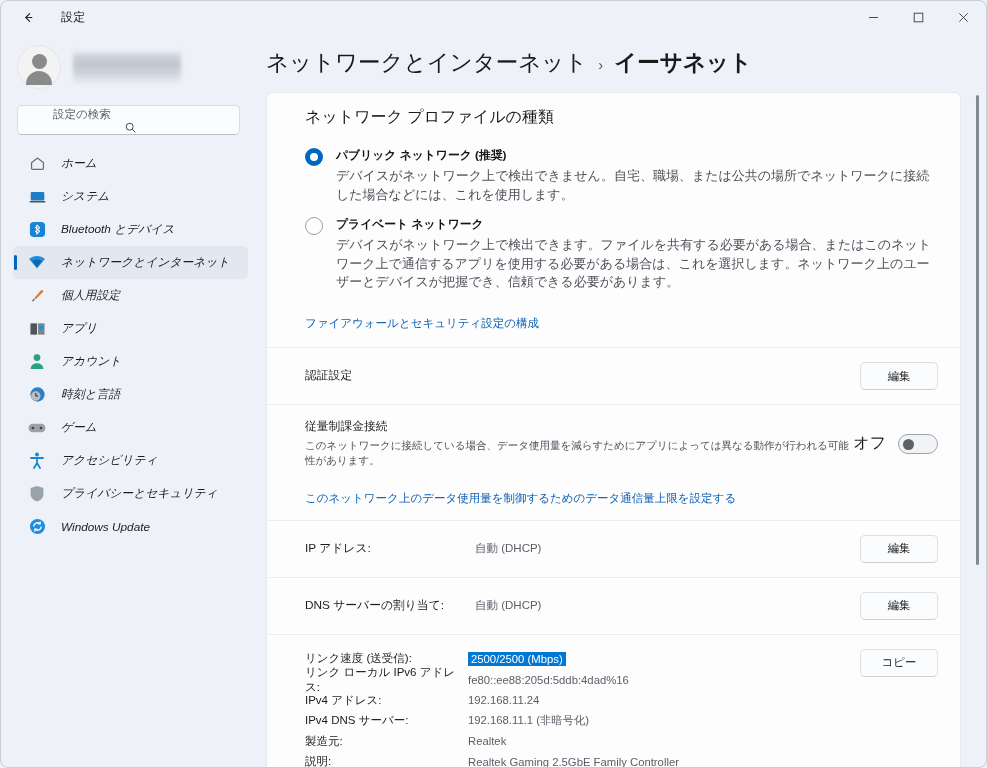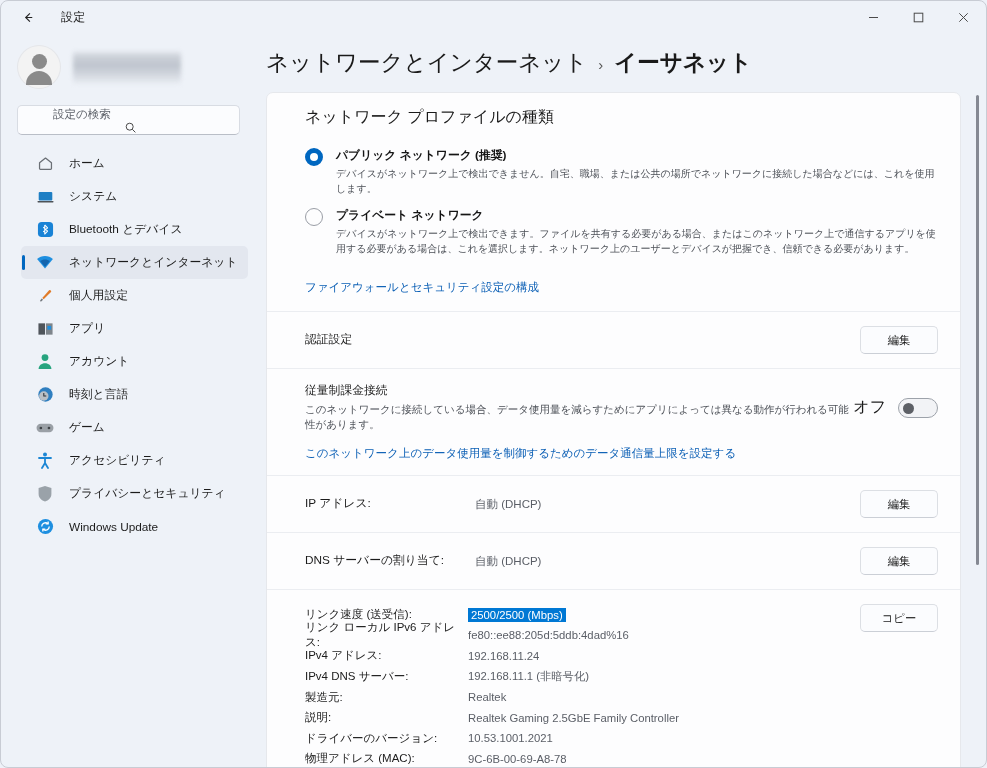--- a/index.html
+++ b/index.html
@@ -102,21 +102,21 @@
     flex-direction: column;
   }
   .search-box input {
     flex: 1; border: none; outline: none; background: transparent;
     font-size: 11.5px; color: #2a2a2a;
     font-family: inherit;
   }
   .search-box input::placeholder { color: #5c6068; }
   .search-icon { color:#444; display:flex; }
 
-  .navlist { padding: 2px 8px 0 20px; }
+  .navlist { padding: 2px 8px 0 12px; font-style: italic; }
   .navitem {
     position: relative;
     height: 33px;
     display: flex; align-items: center;
     border-radius: 5px;
     padding-left: 14px;
     margin-bottom: 0px;
   }
   .navitem.active { background: #e3e7ef; }
   .navitem.active::before {
@@ -161,21 +161,21 @@
     width: 18px; height: 18px; border-radius: 50%;
     flex-shrink: 0; margin-right: 13px; margin-top: 0px;
     background: #fdfdfe;
   }
   .radio.on {
     border: 5px solid #0067c0;
     background: #ffffff;
   }
   .radio.off { border: 1.4px solid #9a9ea6; }
   .radio-label { font-size: 11.8px; font-weight: 700; color: #151515; margin-bottom: 3px; }
-  .radio-desc { font-size: 10px; color: #4c5057; line-height: 1.45; max-width: 600px; }
+  .radio-desc { font-size: 13px; color: #4c5057; line-height: 1.45; max-width: 600px; }
 
   .link { color: #0b5fb5; font-size: 11.5px; text-decoration: none; }
   .fw-link { display: inline-block; margin-top: 12px; }
 
   .divider { height: 1px; background: #ebedf1; }
 
   .row {
     display: flex; align-items: center;
     padding: 14px 22px 14px 38px;
     min-height: 44px;
@@ -464,21 +464,21 @@
             <div class="row-sub">このネットワークに接続している場合、データ使用量を減らすためにアプリによっては異なる動作が行われる可能性があります。</div>
           </div>
           <div class="toggle-wrap">
             <span class="toggle-label">オフ</span>
             <div class="toggle">
               <div class="knob"></div>
             </div>
           </div>
         </div>
 
-        <div class="row" style="padding-top:0;min-height:0;">
+        <div class="row" style="padding-top:0;min-height:0;margin-top:8px;">
           <a class="link">このネットワーク上のデータ使用量を制御するためのデータ通信量上限を設定する</a>
         </div>
 
         <div class="divider"></div>
 
         <div class="row">
           <div class="value-col">IP アドレス:</div>
           <div class="row-grow value-text">自動 (DHCP)</div>
           <button class="btn">編集</button>
         </div>

